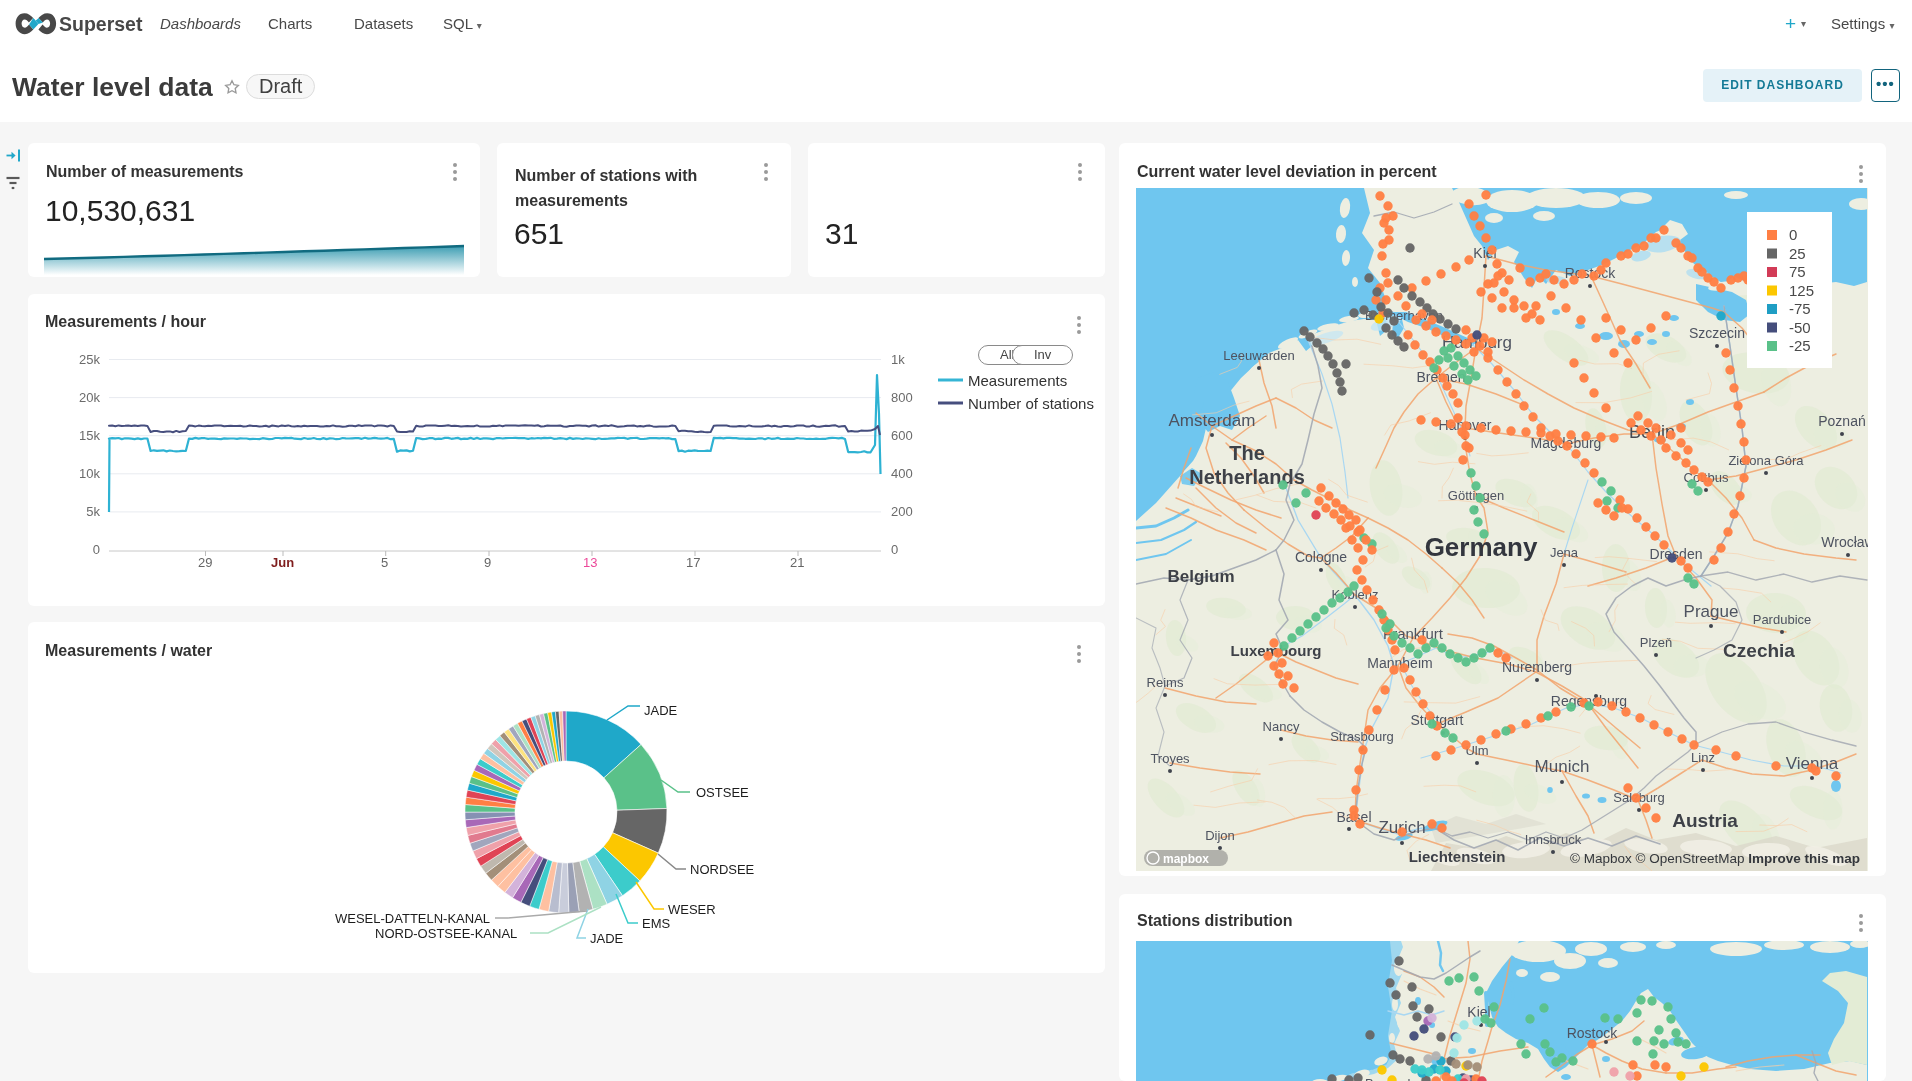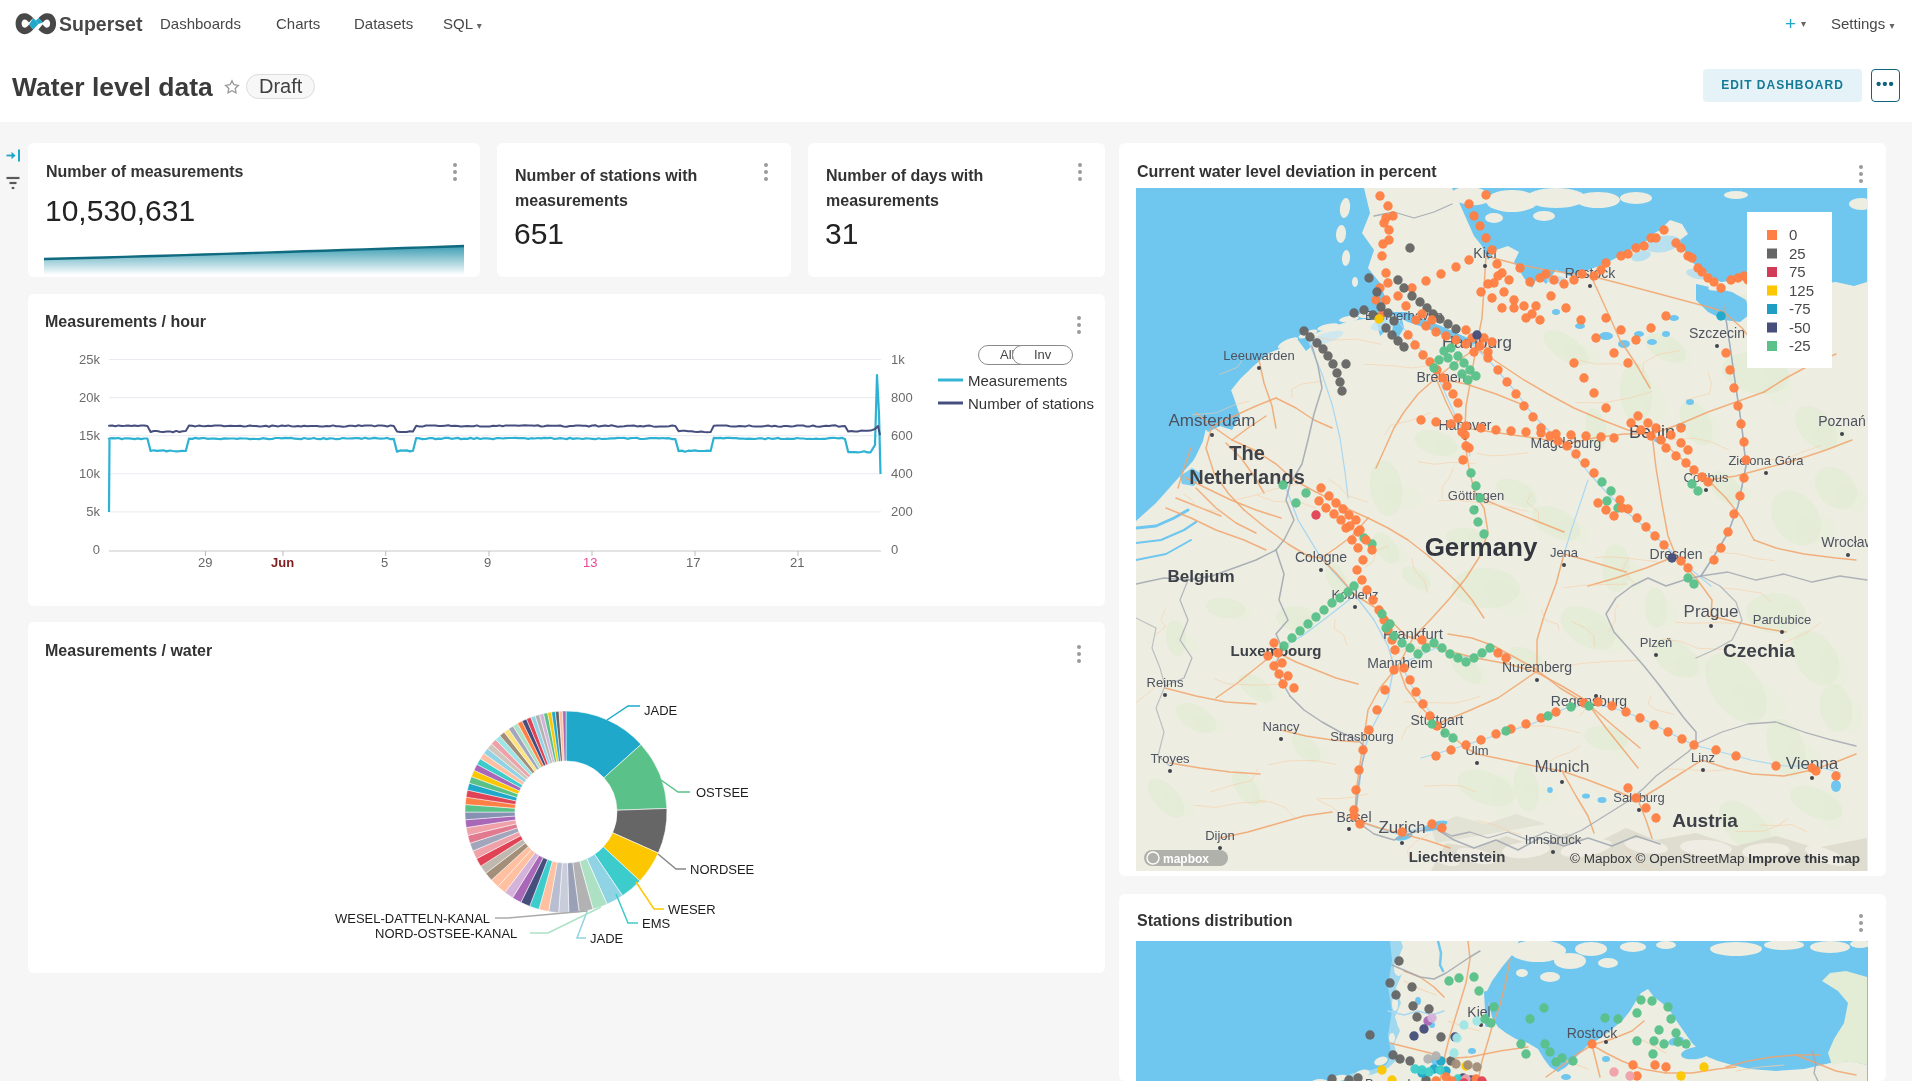--- a/index.html
+++ b/index.html
@@ -32,22 +32,22 @@
 <body>
 <div class="nav">
   <svg class="abs" style="left:14px;top:10px;" width="44" height="28" viewBox="0 0 44 28">
     <path d="M10.5 3.2 C4.6 3.2 1.6 8.1 1.6 13.6 C1.6 19.5 5.2 24.2 10.8 24.2 C14.3 24.2 16.9 22.2 19.3 19.5 L15.1 14.6 C13.6 16.5 12.3 17.8 10.8 17.8 C8.7 17.8 7.6 15.8 7.6 13.6 C7.6 11.5 8.8 9.6 10.7 9.6 C12.2 9.6 13.4 10.8 14.9 12.6 L19.2 8 C16.9 5.3 14.1 3.2 10.5 3.2 Z" fill="#484848"></path>
     <path d="M33.2 3.2 C29.6 3.2 26.8 5.3 24.5 8 L28.8 12.6 C30.3 10.8 31.5 9.6 33 9.6 C34.9 9.6 36.1 11.5 36.1 13.6 C36.1 15.8 35 17.8 32.9 17.8 C31.4 17.8 30.1 16.5 28.6 14.6 L24.4 19.5 C26.8 22.2 29.4 24.2 32.9 24.2 C38.5 24.2 42.1 19.5 42.1 13.6 C42.1 8.1 39.1 3.2 33.2 3.2 Z" fill="#484848"></path>
     <path d="M19.2 8 L24.5 14 L28.8 12.6 L24.5 8 C23.6 9 20.1 12.9 19.2 8 Z" fill="#20A7C9"></path>
     <rect x="16" y="9" width="12" height="10" fill="none"></rect>
     <path d="M15.1 14.6 L19.3 19.5 L24.4 14.1 L19.2 8 Z" fill="#20A7C9"></path>
   </svg>
   <div class="navlink" style="left:59px;font-size:19.5px;font-weight:bold;color:#484848;">Superset</div>
-  <div class="navlink" style="left:160px;">Dashboards</div>
-  <div class="navlink" style="left:276px;">Charts</div>
+  <div class="navlink" style="left:160px;font-style:italic;">Dashboards</div>
+  <div class="navlink" style="left:268px;">Charts</div>
   <div class="navlink" style="left:354px;">Datasets</div>
   <div class="navlink" style="left:443px;">SQL <span style="color:#666;font-size:10px;">▾</span></div>
   <div class="navlink" style="left:1785px;color:#20A7C9;font-size:19px;">+</div>
   <div class="navlink" style="left:1801px;color:#666;font-size:10px;">▾</div>
   <div class="navlink" style="left:1831px;">Settings <span style="color:#666;font-size:10px;">▾</span></div>
 </div>
 <div class="hdr">
   <div class="title">Water level data</div>
   <svg class="abs" style="left:223px;top:29px;" width="18" height="18" viewBox="0 0 24 24">
    <path d="M12 3.6l2.6 5.3 5.9.9-4.2 4.1 1 5.8-5.3-2.8-5.3 2.8 1-5.8L3.5 9.8l5.9-.9z" fill="none" stroke="#9a9a9a" stroke-width="1.8"></path>
@@ -90,21 +90,20 @@
 <div class="card" style="left:497px;top:143px;width:294px;height:134px;">
 <div class="ctitle" style="left:18px;top:20px;width:230px;line-height:25px;">Number of stations with measurements</div>
 <div class="kebab" style="left:267px;top:20px;">
       <i></i>
       <i></i>
       <i></i>
     </div>
 <div class="bignum" style="left:17px;top:74px;">651</div>
 </div>
 <div class="card" style="left:808px;top:143px;width:297px;height:134px;">
-<div class="ctitle" style="left:18px;top:20px;width:230px;line-height:25px;">Number of days with measurements</div>
 <div class="kebab" style="left:270px;top:20px;">
       <i></i>
       <i></i>
       <i></i>
     </div>
 <div class="bignum" style="left:17px;top:74px;">31</div>
 </div>
 <div class="card" style="left:28px;top:294px;width:1077px;height:312px;">
 <div class="ctitle" style="left:17px;top:19px;">Measurements / hour</div>
 <div class="kebab" style="left:1049px;top:22px;">

